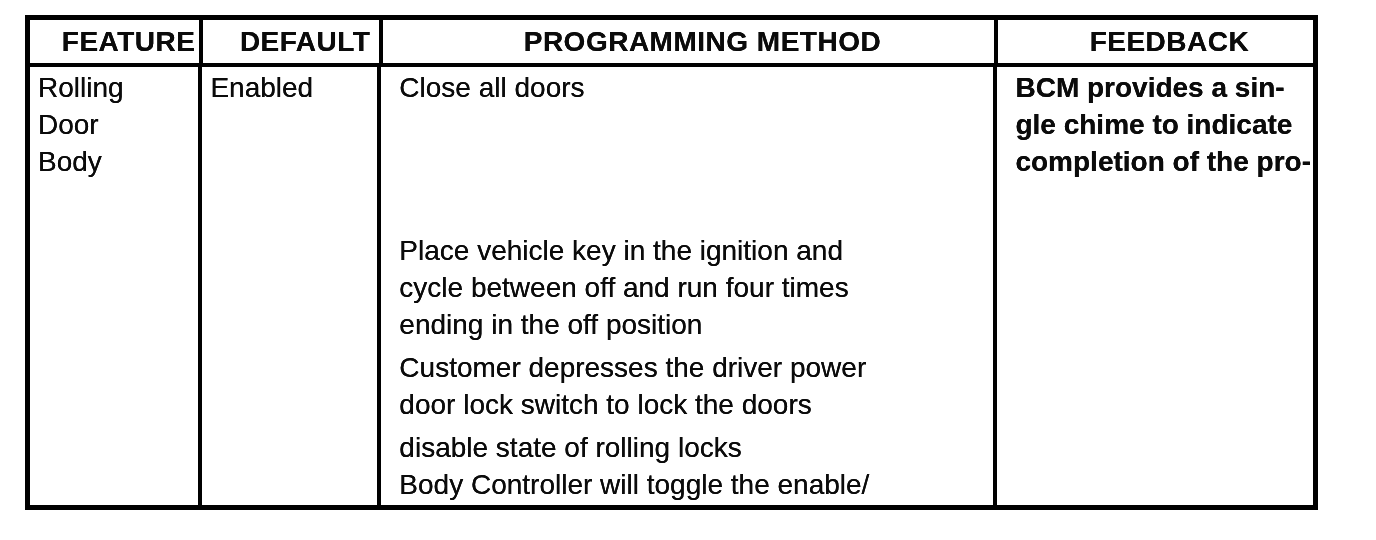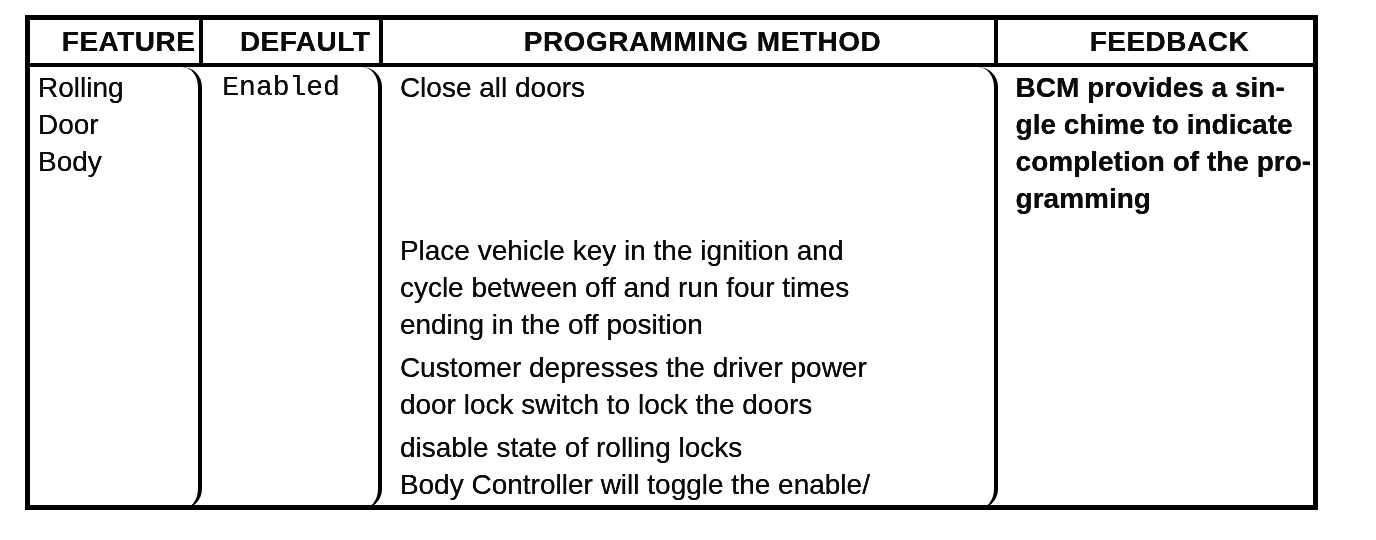--- a/index.html
+++ b/index.html
@@ -63,24 +63,23 @@
     font-size: 28px;
     letter-spacing: 0.5px;
     text-shadow: 0 0 0.6px #000;
     white-space: nowrap;
   }
   .body-cell {
     padding-top: 2px;
     font-size: 28px;
     line-height: 37px;
     text-shadow: 0 0 0.5px #000;
-    border-radius: 20px;
   }
   .c1.body-cell { padding-left: 8px; }
-  .c2.body-cell { padding-left: 20px; font-family: Liberation Mono, monospace; }
+  .c2.body-cell { padding-left: 8px; }
   .c3.body-cell { padding-left: 18px; padding-right: 6px; }
   .c4.body-cell { padding-left: 18px; padding-right: 4px; }
   .para {
     margin: 0 0 6px 0;
     padding: 0;
   }
   .para.big-gap {
     margin-bottom: 126px;
   }
   .line {
@@ -128,18 +127,17 @@
         <p class="para">
           <span class="line" style="display:block">disable state of rolling locks</span>
           <span class="line" style="display:block">Body Controller will toggle the enable/</span>
         </p>
       </div>
 
       <div class="cell c4 body-cell">
         <div class="line">BCM provides a sin-</div>
         <div class="line">gle chime to indicate</div>
         <div class="line">completion of the pro-</div>
-        <div class="line">gramming</div>
       </div>
 
     </div>
   </div>
 </div>
 
 </body></html>

